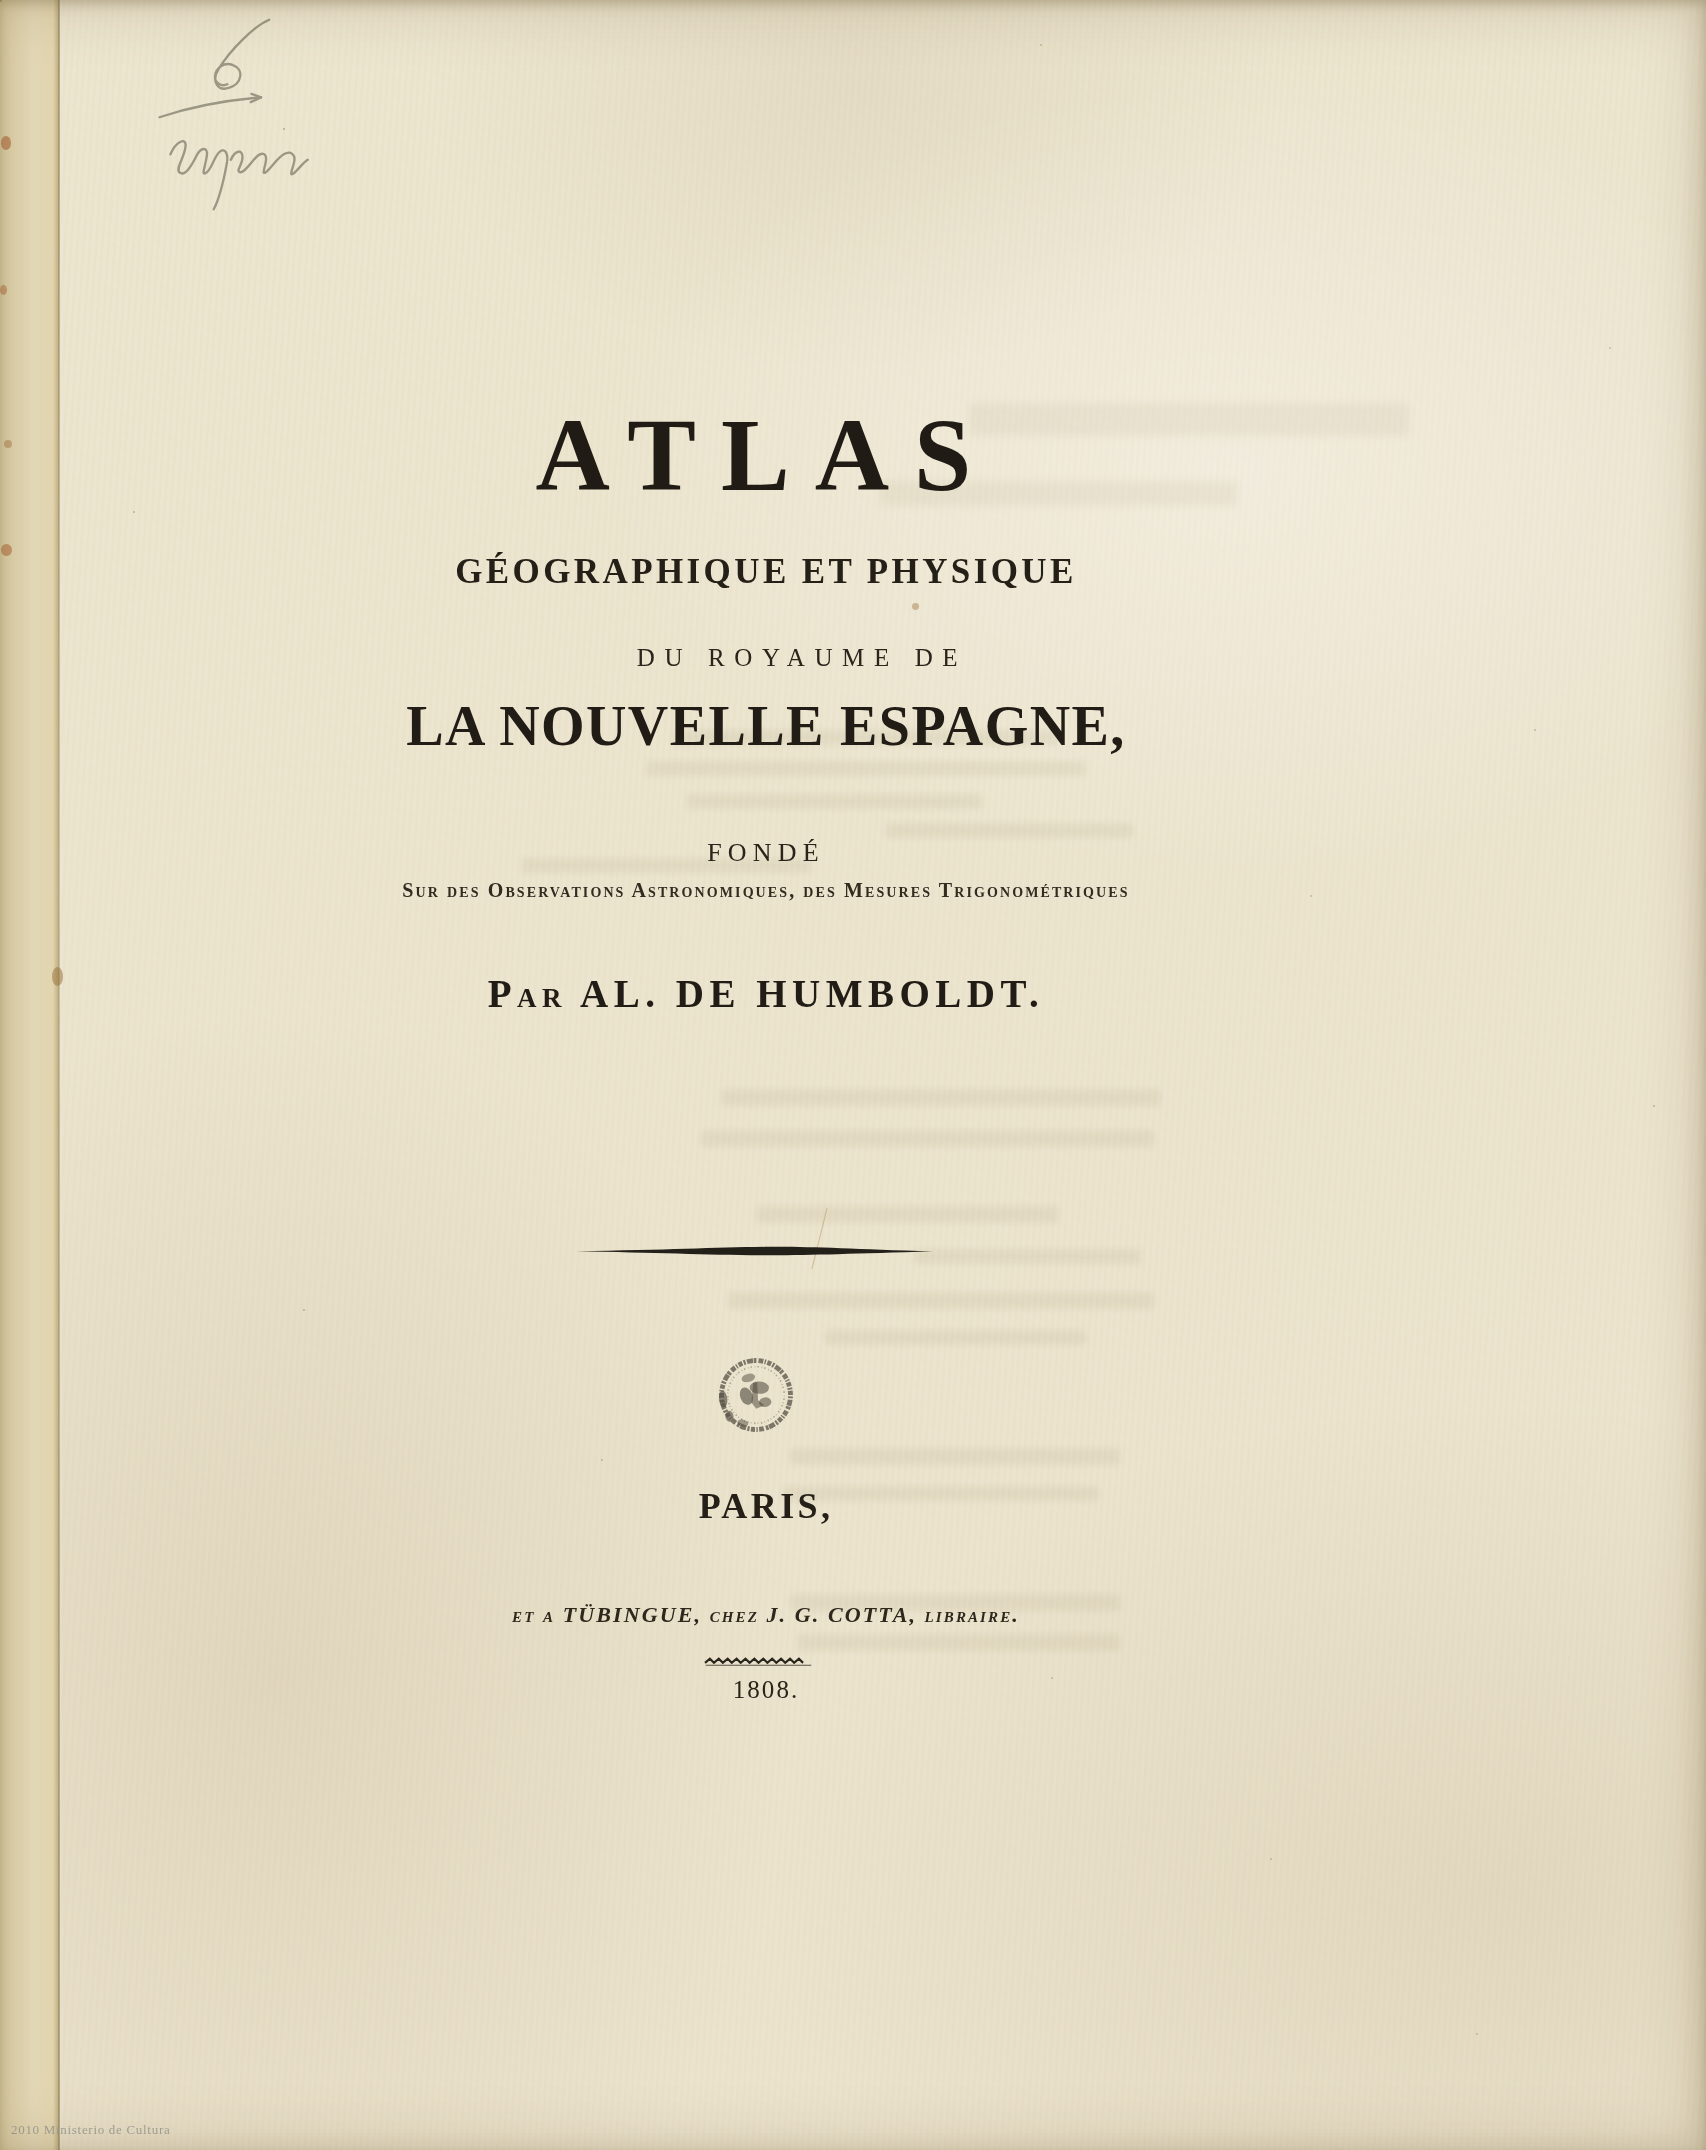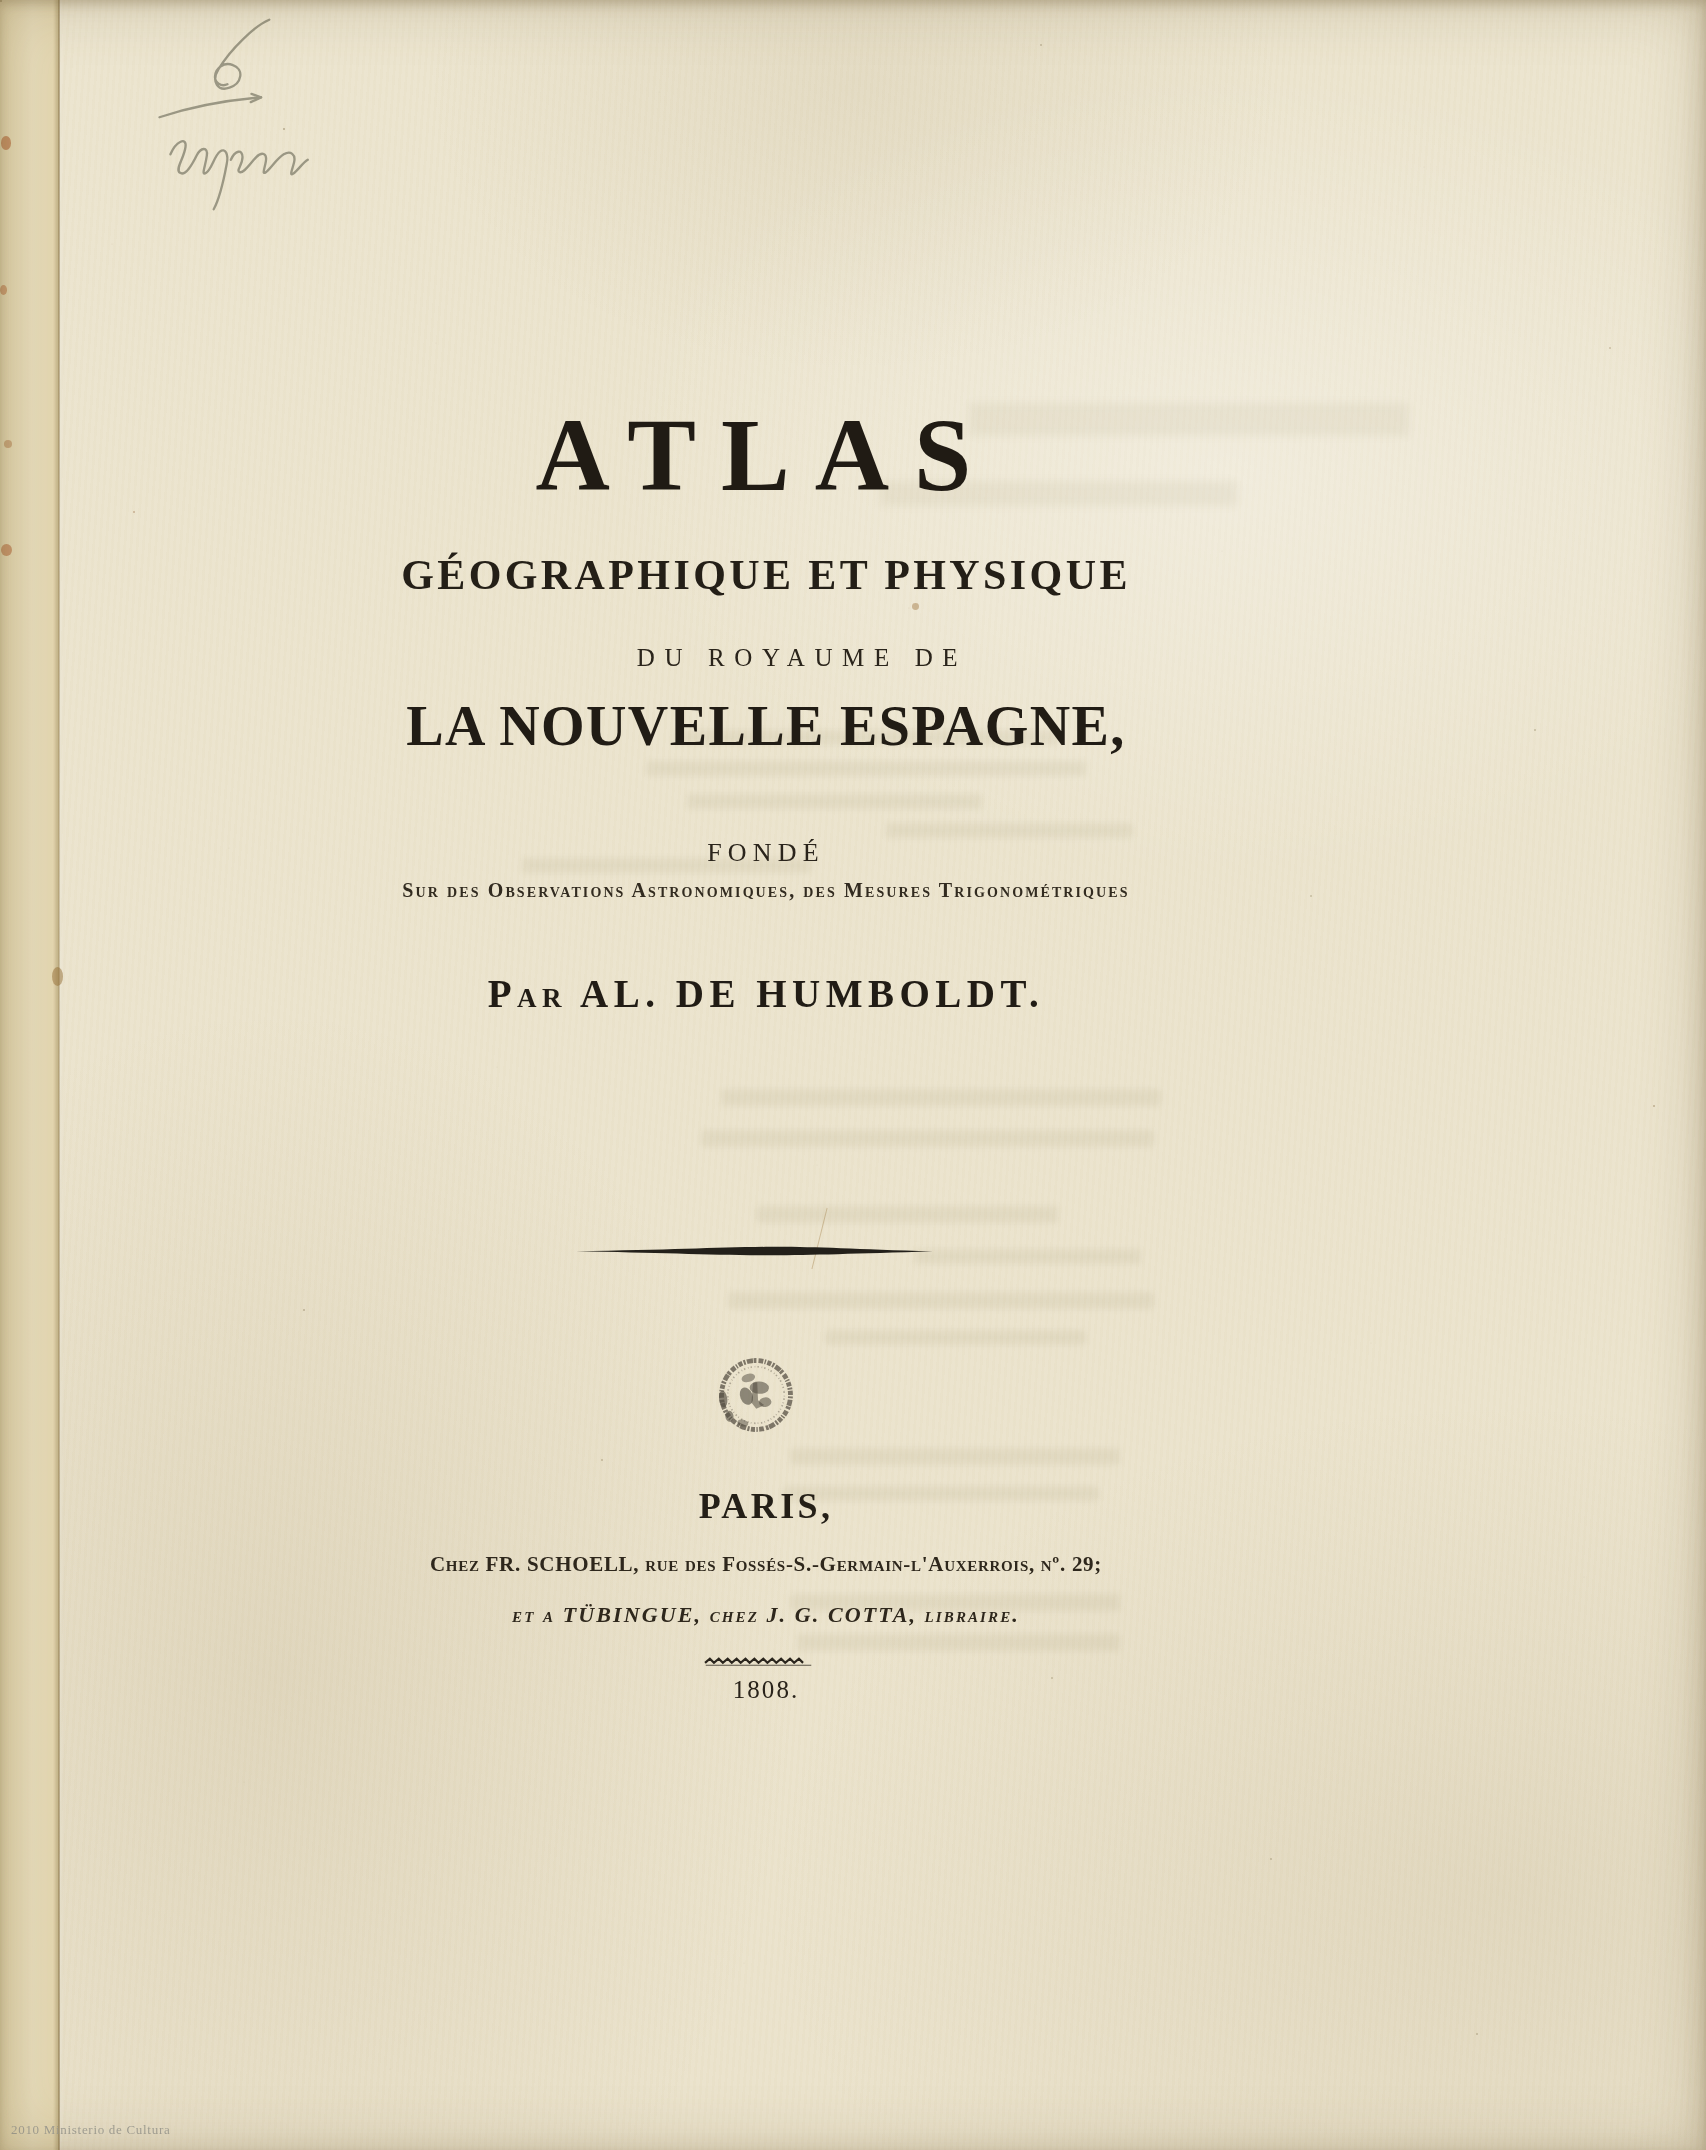--- a/index.html
+++ b/index.html
@@ -54,21 +54,21 @@
       1583px 1576px 0 -0.7px rgba(104,86,48,.32), 1051px 1677px 0 rgba(104,86,48,.28),
       243px 1781px 0 -0.7px rgba(104,86,48,.33), 1270px 1858px 0 rgba(104,86,48,.30),
       743px 1962px 0 -0.7px rgba(104,86,48,.32), 1476px 2033px 0 rgba(104,86,48,.30),
       389px 2068px 0 -0.7px rgba(104,86,48,.33), 111px 243px 0 -0.7px rgba(150,80,40,.40);
   }
   .scratch{position:absolute;left:819px;top:1207px;width:1.4px;height:63px;
     background:rgba(158,120,62,.38);transform:rotate(14deg);border-radius:1.4px;}
   
   .line{position:absolute;left:0;width:1532px;text-align:center;line-height:1;white-space:nowrap;}
   .t-atlas{top:404px;font-size:103px;font-weight:700;letter-spacing:25px;color:#201b14;}
-  .t-geo{top:554px;font-size:42px;font-weight:700;letter-spacing:3.4px;color:#241f17;}
+  .t-geo{top:554px;font-size:35px;font-weight:700;letter-spacing:3.4px;color:#241f17;}
   .t-roy{top:645px;font-size:25px;font-weight:400;letter-spacing:9.6px;color:#2a241b;padding-left:36px;}
   .t-esp{top:698px;font-size:56px;font-weight:700;letter-spacing:1.4px;color:#211c15;}
   .t-fonde{top:840px;font-size:26px;letter-spacing:6.2px;color:#2a241b;}
   .t-obs1{top:880px;font-size:20px;letter-spacing:2.1px;font-variant:small-caps;font-weight:700;color:#322b20;}
   .t-obs2{top:914px;font-size:20px;letter-spacing:2.7px;font-variant:small-caps;font-weight:700;color:#322b20;}
   .t-author{top:974px;font-size:39px;font-weight:700;letter-spacing:5.5px;font-variant:small-caps;color:#211c15;}
   .t-paris{top:1488px;font-size:36px;font-weight:700;letter-spacing:3.4px;color:#241f17;}
   .t-pub1{top:1554px;font-size:21px;letter-spacing:0.7px;font-variant:small-caps;font-weight:700;color:#2e271f;color:#2e271c;}
   .t-pub2{top:1604px;font-size:22px;letter-spacing:2.1px;font-style:italic;font-variant:small-caps;font-weight:700;color:#2e271c;}
   .t-year{top:1677px;font-size:25px;letter-spacing:2.1px;color:#2a241b;}
@@ -154,21 +154,20 @@
       <ellipse cx="70" cy="70" rx="9" ry="7" opacity=".55"></ellipse>
       <ellipse cx="50" cy="32" rx="10" ry="6" transform="rotate(-8 50 32)" opacity=".5"></ellipse>
       <path d="M56,40 l6,0 l-2,26 l8,8 l-12,4 l-6,-10 z" opacity=".55"></path>
       <ellipse cx="10" cy="58" rx="6" ry="12" opacity=".65"></ellipse>
       <ellipse cx="16" cy="84" rx="6" ry="8" opacity=".6"></ellipse>
       <ellipse cx="34" cy="96" rx="8" ry="5" transform="rotate(20 34 96)" opacity=".5"></ellipse>
     </g>
   </svg>
 
   <div class="line t-paris">PARIS,</div>
-  <div class="line t-pub1">Chez FR. SCHOELL, rue des Fossés-S.-Germain-l'Auxerrois, nº. 29;</div>
   <div class="line t-pub2">et a TÜBINGUE, chez J. G. COTTA, libraire.</div>
 
   <svg class="rule-wavy" width="111" height="11" viewBox="0 0 162 16">
     <path d="M3,10 l7,-6 l6,6 l7,-6 l6,6 l7,-6 l6,6 l7,-6 l6,6 l7,-6 l6,6 l7,-6 l6,6 l7,-6 l6,6 l7,-6 l6,6 l7,-6 l6,6 l7,-6 l6,6 l7,-6 l6,6" fill="none" stroke="#2a251d" stroke-width="3.2"></path>
     <path d="M4,13.5 H 158" stroke="#2a251d" stroke-width="1.6" opacity=".75"></path>
   </svg>
 
   <div class="line t-year">1808.</div>
 
   <div class="watermark">2010 Ministerio de Cultura</div>

